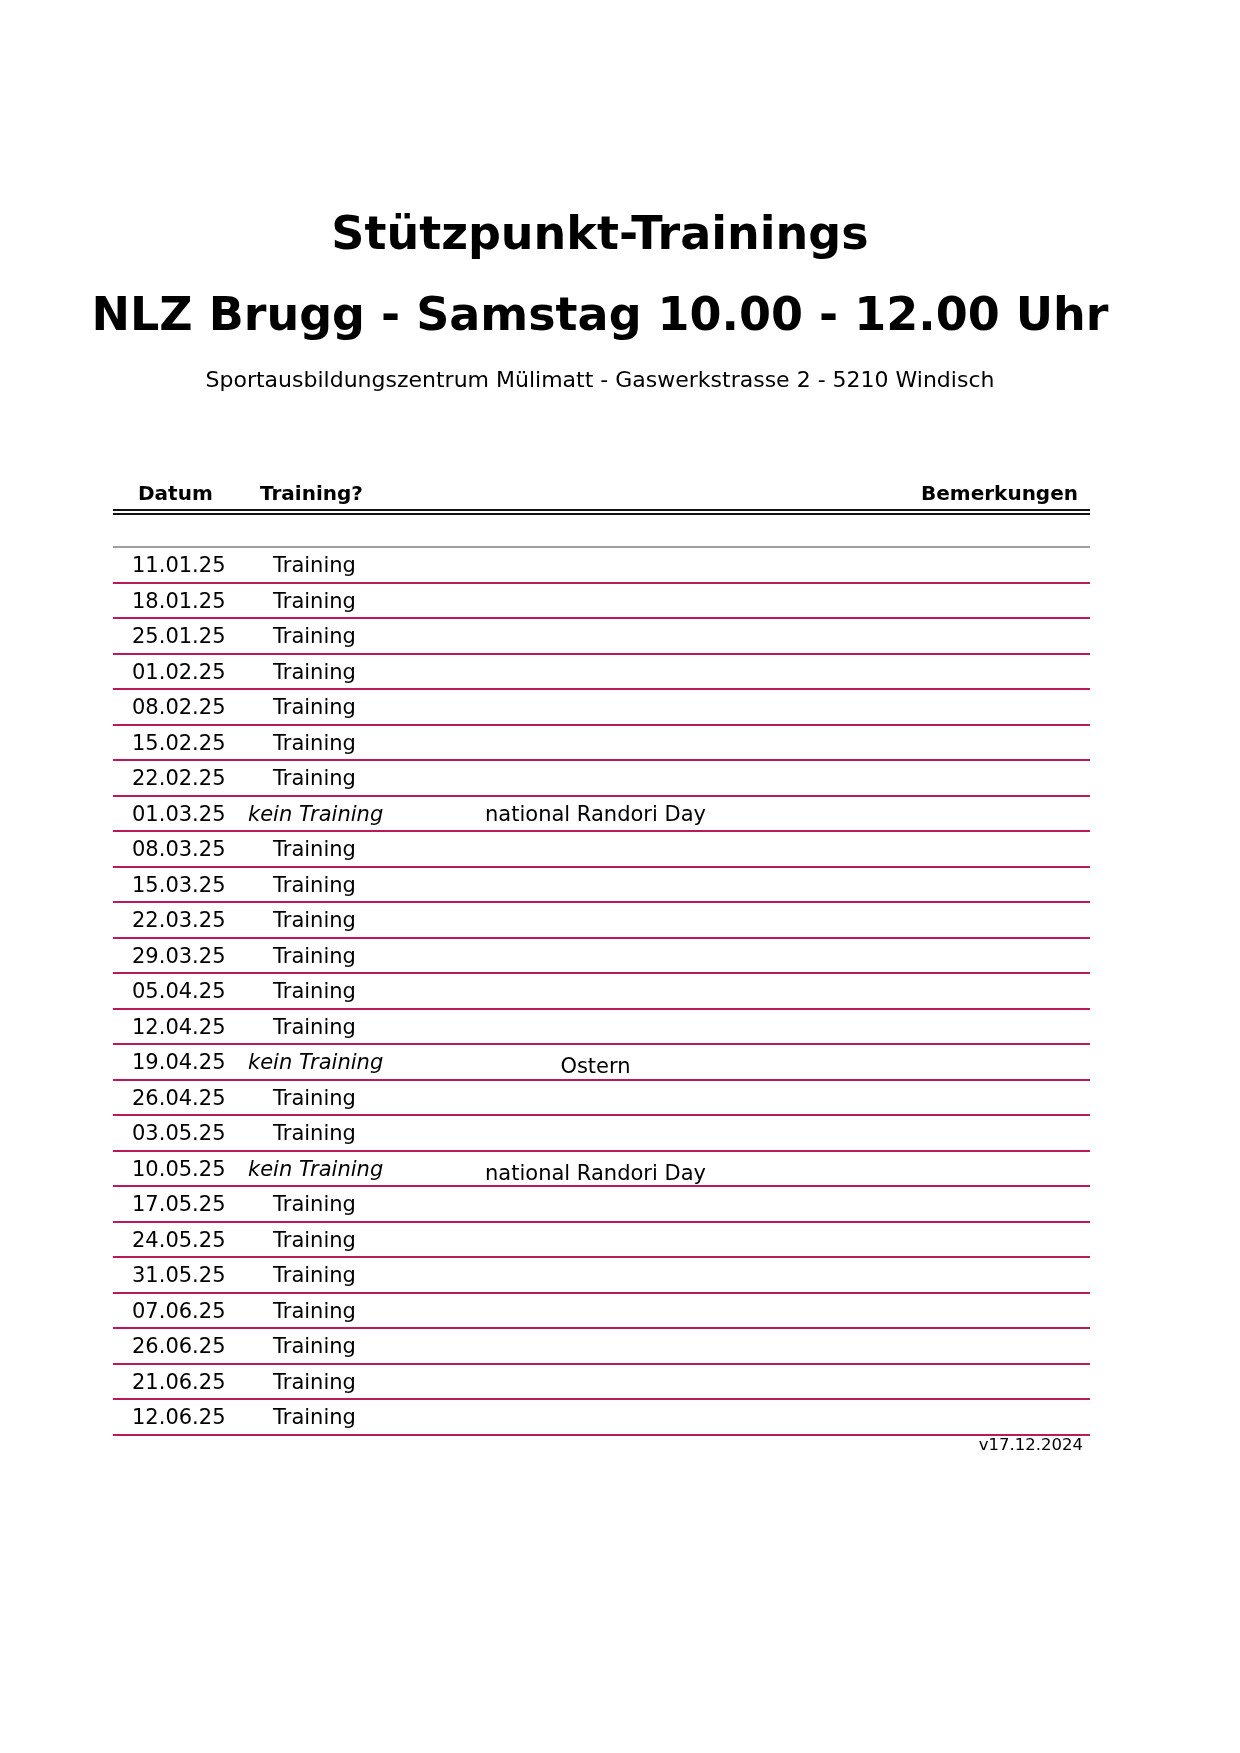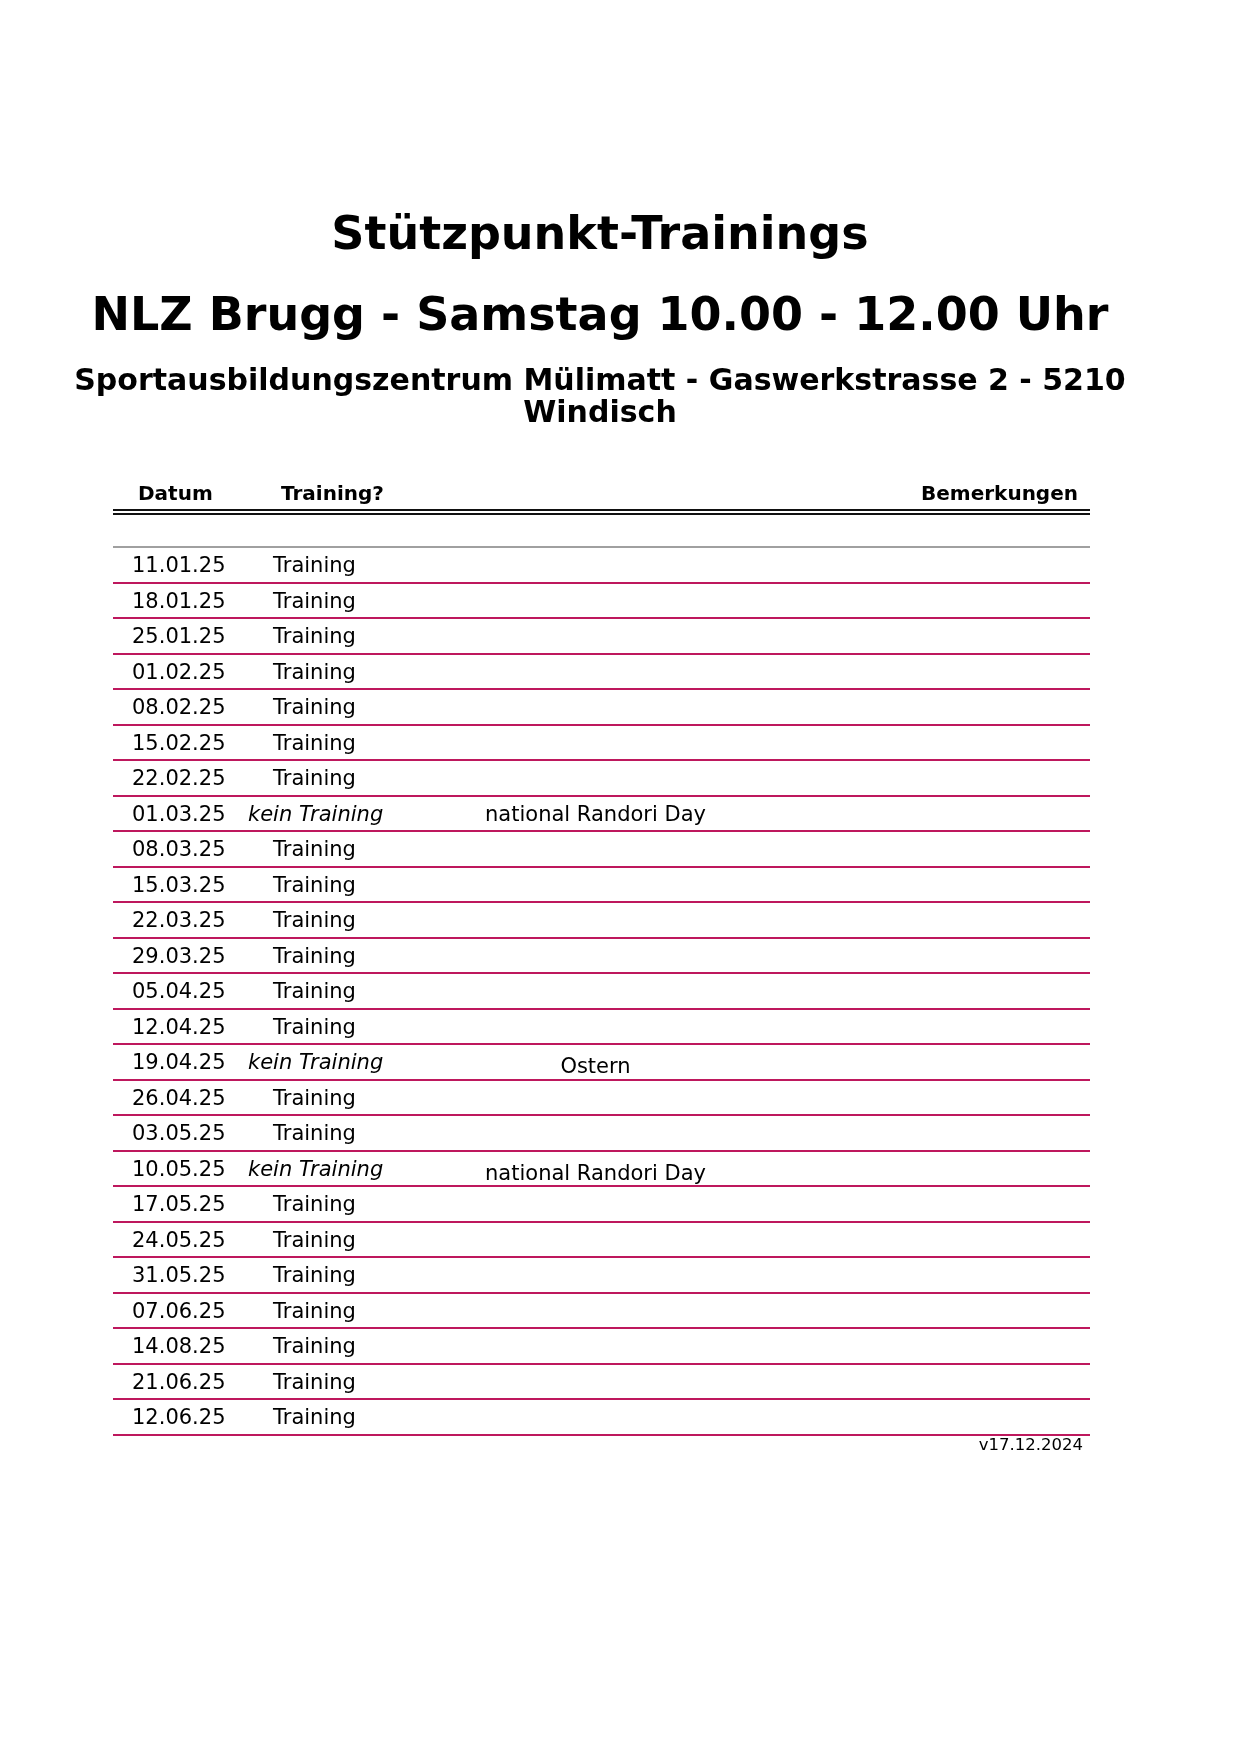--- a/index.html
+++ b/index.html
@@ -4,26 +4,26 @@
   <style>
     html, body { margin: 0; padding: 0; background: #ffffff; }
     body { width: 1240px; height: 1753px; position: relative; overflow: hidden;
            font-family: "DejaVu Sans", sans-serif; color: #000; }
     .title { position: absolute; left: 0; width: 1200px; top: 197px; text-align: center;
              font-family: "DejaVu Sans", sans-serif; font-weight: bold; font-size: 46px;
              letter-spacing: 0px; line-height: 72px; }
     .subtitle { position: absolute; left: 0; width: 1200px; top: 292px; text-align: center;
                 font-weight: bold; font-size: 46px; line-height: 44px; }
     .address { position: absolute; left: 0; width: 1200px; top: 364px; text-align: center;
-               font-weight: bold; font-size: 30px; line-height: 32px; }
+               font-weight: normal; font-size: 22px; line-height: 32px; }
     .table { position: absolute; left: 113px; top: 478px; width: 977px; }
     .thead { position: relative; height: 31px; font-weight: bold; font-size: 20px; }
     .thead span { position: absolute; top: 3px; }
     .th-date { left: 25px; }
-    .th-train { left: 147px; margin-left: 21px; }
+    .th-train { left: 147px; }
     .th-rem { left: 0; width: 965px; text-align: right; }
     .dbl { height: 2px; background: #111; margin-top: 0; }
     .dbl2 { height: 2px; background: #111; margin-top: 2px; }
     .spacer { height: 31px; border-bottom: 2px solid #a0a0a0; }
     .row { position: relative; height: 33.5px; border-bottom: 2px solid #be185d; font-size: 21px; }
     .row span { position: absolute; top: 5px; white-space: nowrap; }
     .c-date { left: 19px; }
     .c-train { left: 160px; }
     .c-train.kein { left: 135px; font-style: italic; }
     .c-rem { left: 0; width: 965px; text-align: center; }
@@ -152,21 +152,21 @@
         <span class="c-date">31.05.25</span>
         <span class="c-train">Training</span>
         <span class="c-rem"></span>
       </div>
       <div class="row">
         <span class="c-date">07.06.25</span>
         <span class="c-train">Training</span>
         <span class="c-rem"></span>
       </div>
       <div class="row">
-        <span class="c-date">14.08.25</span>
+        <span class="c-date">26.06.25</span>
         <span class="c-train">Training</span>
         <span class="c-rem"></span>
       </div>
       <div class="row">
         <span class="c-date">21.06.25</span>
         <span class="c-train">Training</span>
         <span class="c-rem"></span>
       </div>
       <div class="row">
         <span class="c-date">12.06.25</span>

